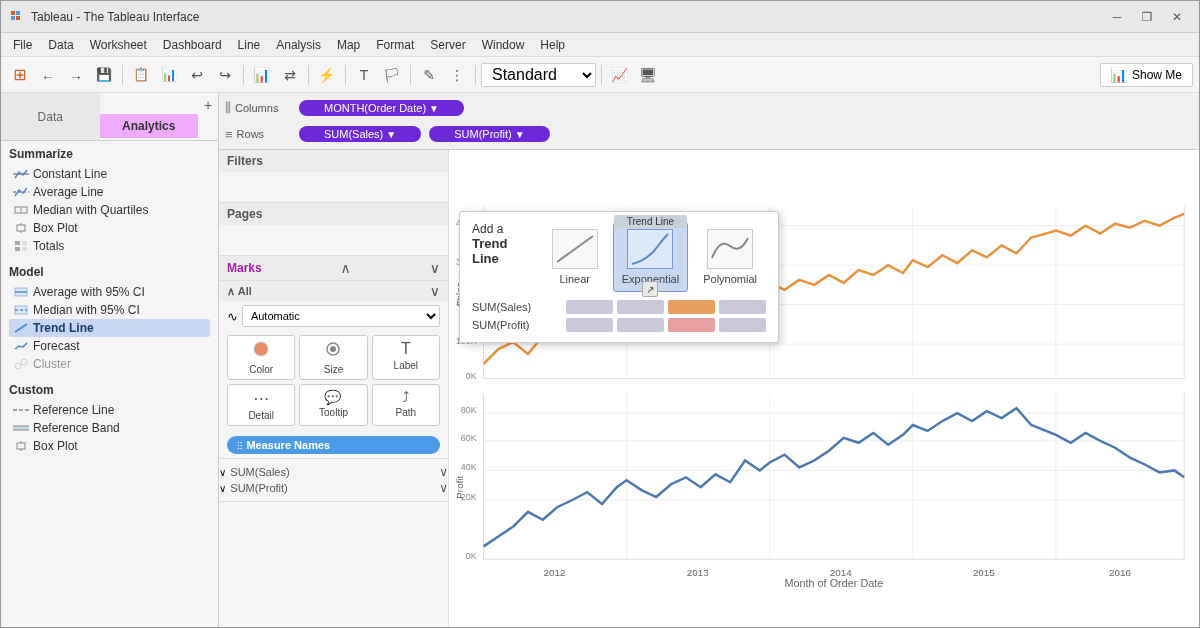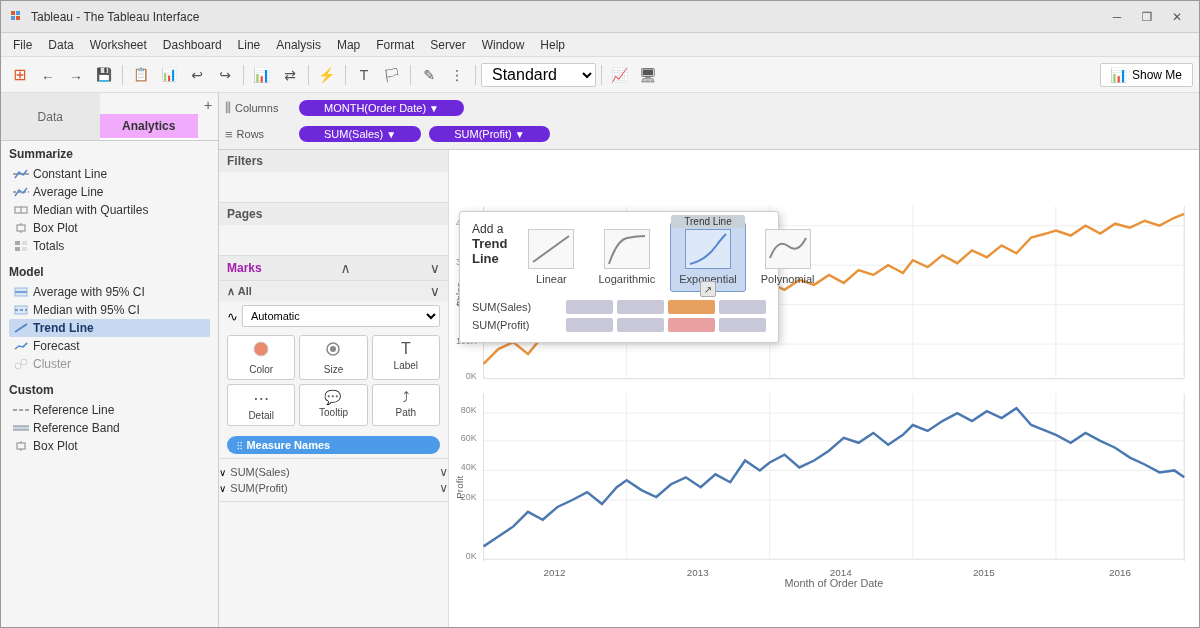--- a/index.html
+++ b/index.html
@@ -445,29 +445,20 @@
                 <div class="trend-option">
                   <div class="trend-option-icon">
                     <svg width="44" height="38" viewBox="0 0 44 38">
                       <rect width="44" height="38" fill="#f8f8f8"></rect>
                       <line x1="4" y1="32" x2="40" y2="6" stroke="#888" stroke-width="2"></line>
                     </svg>
                   </div>
                   <span>Linear</span>
                 </div>
 
-                <div class="trend-option">
-                  <div class="trend-option-icon">
-                    <svg width="44" height="38" viewBox="0 0 44 38">
-                      <rect width="44" height="38" fill="#f8f8f8"></rect>
-                      <path d="M4,34 Q12,10 22,8 Q32,6 40,6" stroke="#888" stroke-width="2" fill="none"></path>
-                    </svg>
-                  </div>
-                  <span>Logarithmic</span>
-                </div>
 
                 <div class="trend-option active" style="position:relative;">
                   <div class="trend-option-icon" style="border-color:#7799cc;">
                     <svg width="44" height="38" viewBox="0 0 44 38">
                       <rect width="44" height="38" fill="#dde8f8"></rect>
                       <path d="M4,34 Q20,30 30,16 Q36,8 40,4" stroke="#5588cc" stroke-width="2" fill="none"></path>
                     </svg>
                   </div>
                   <div style="position:absolute; top:-8px; left:0; right:0; text-align:center; background:#c8d0d8; font-size:10px; padding:1px 4px; color:#333; border-radius:2px;">Trend Line</div>
                   <span>Exponential</span>

